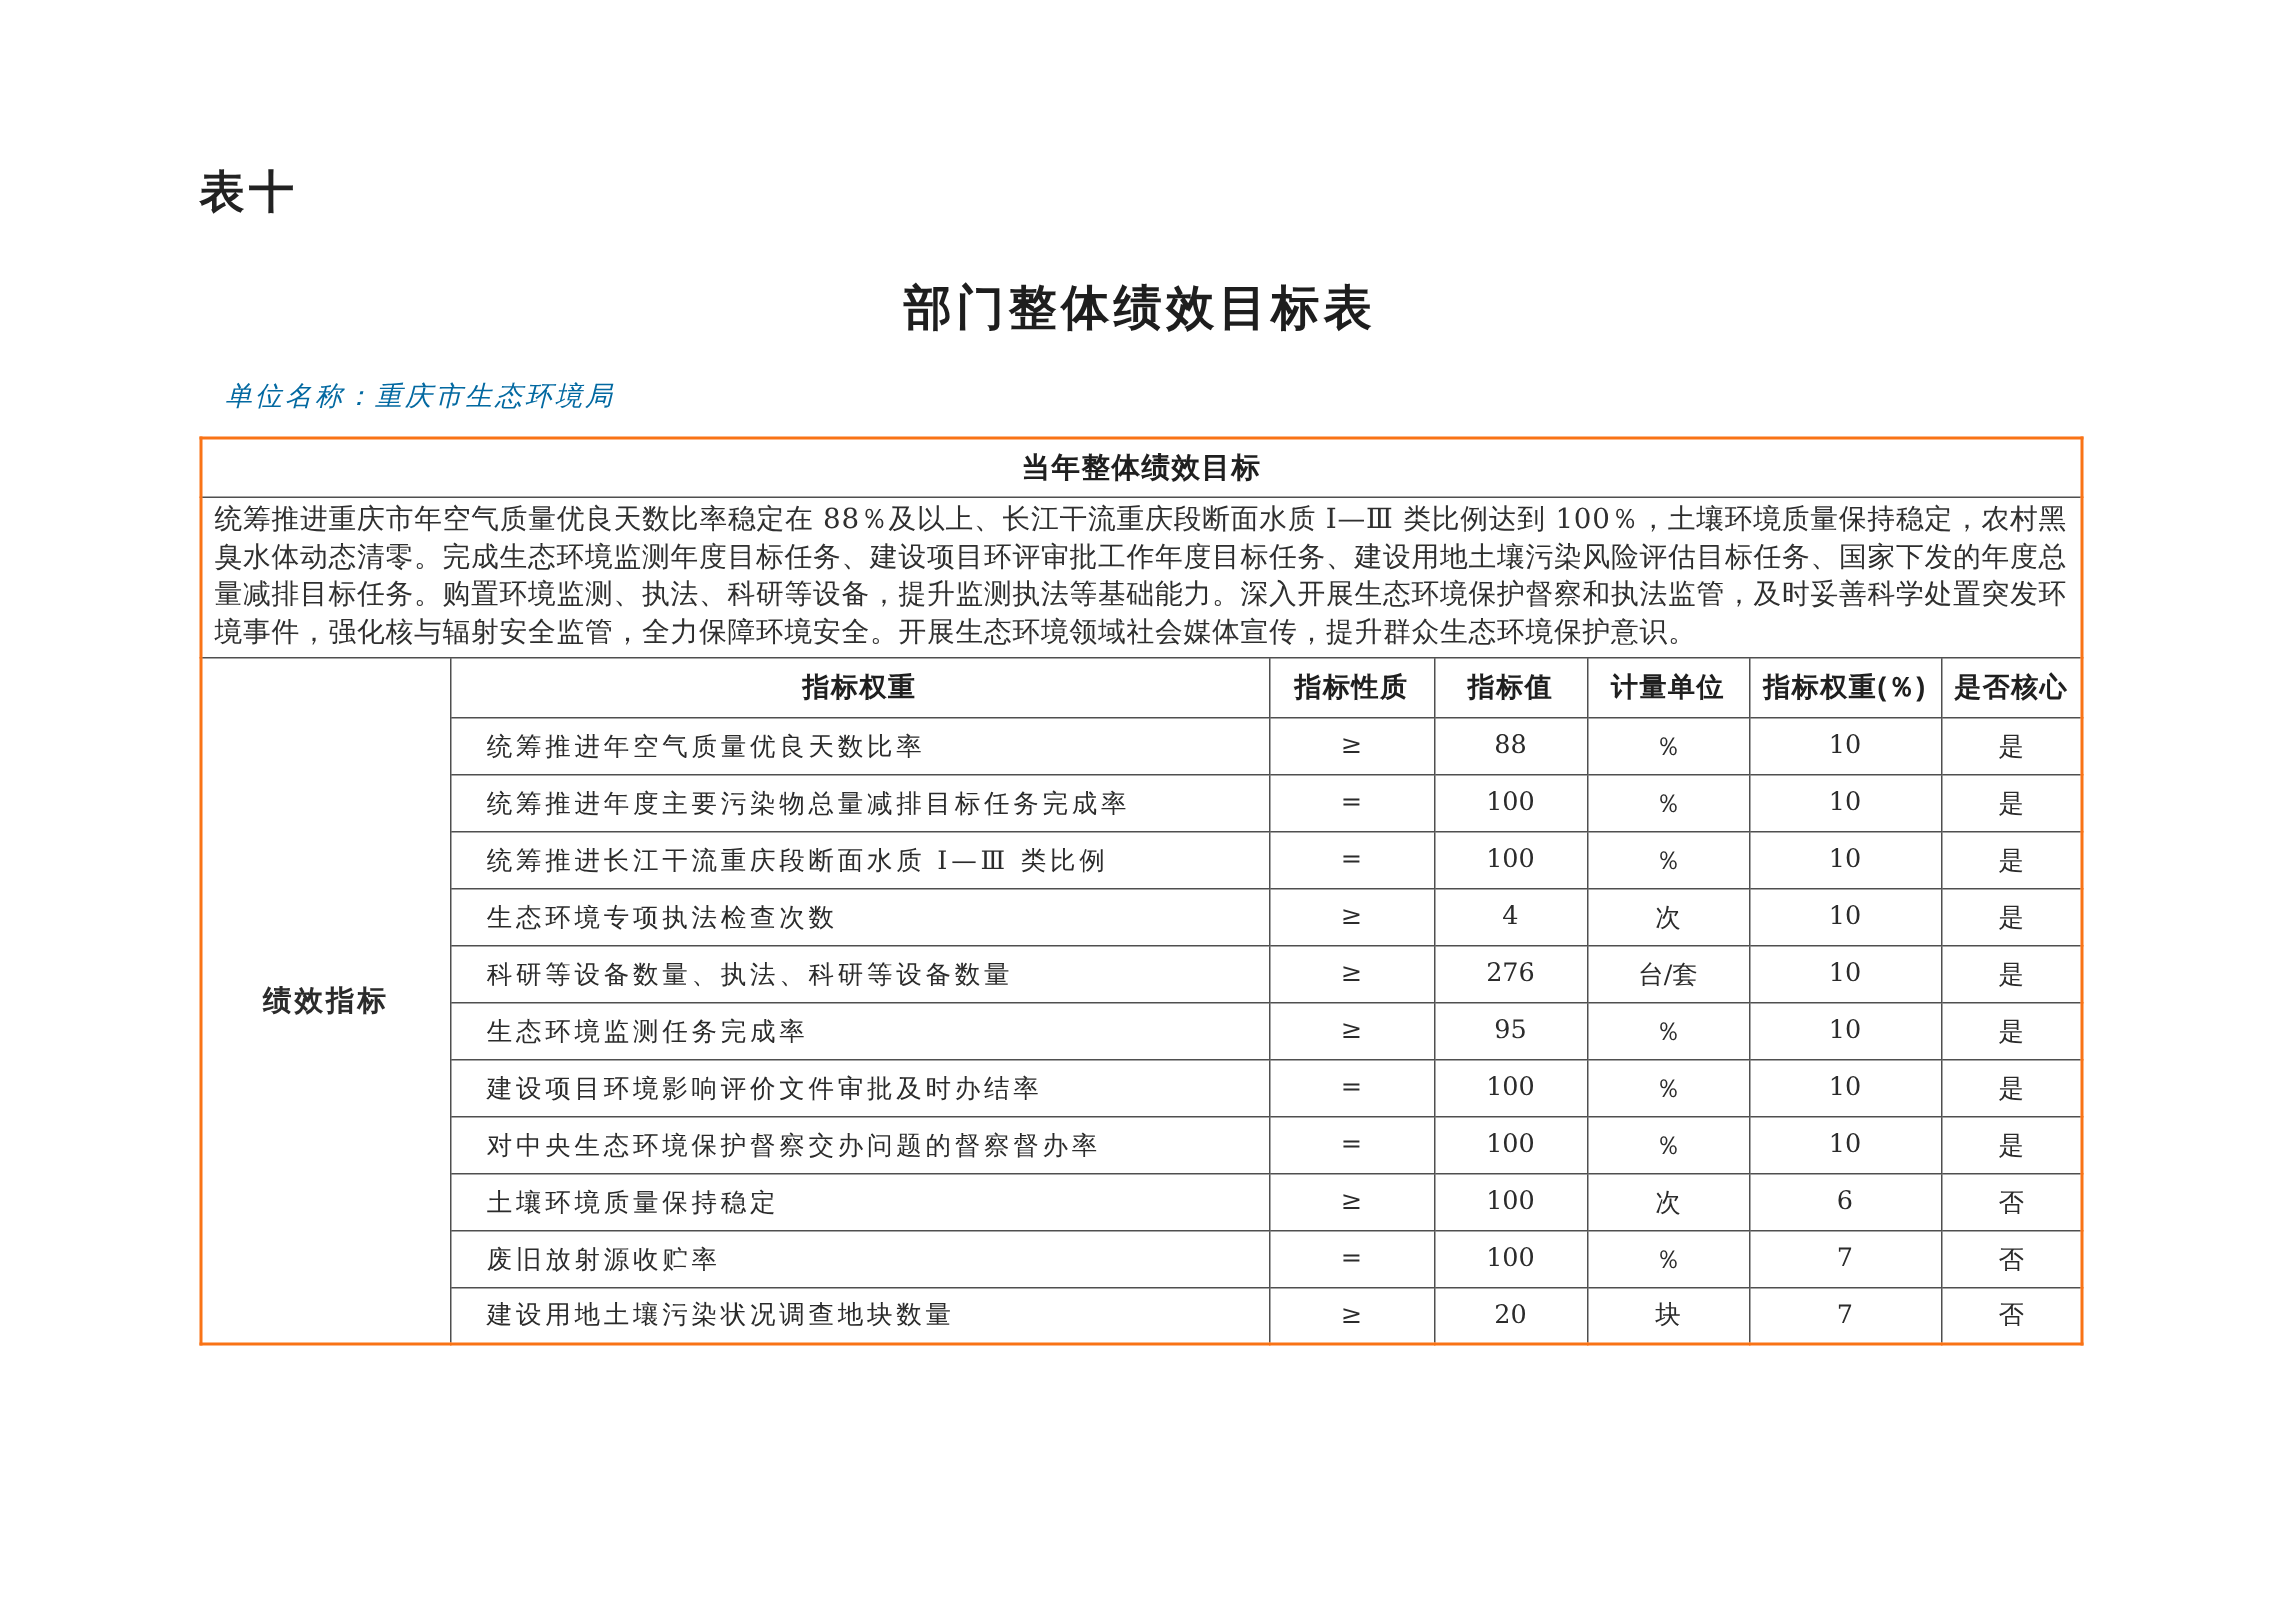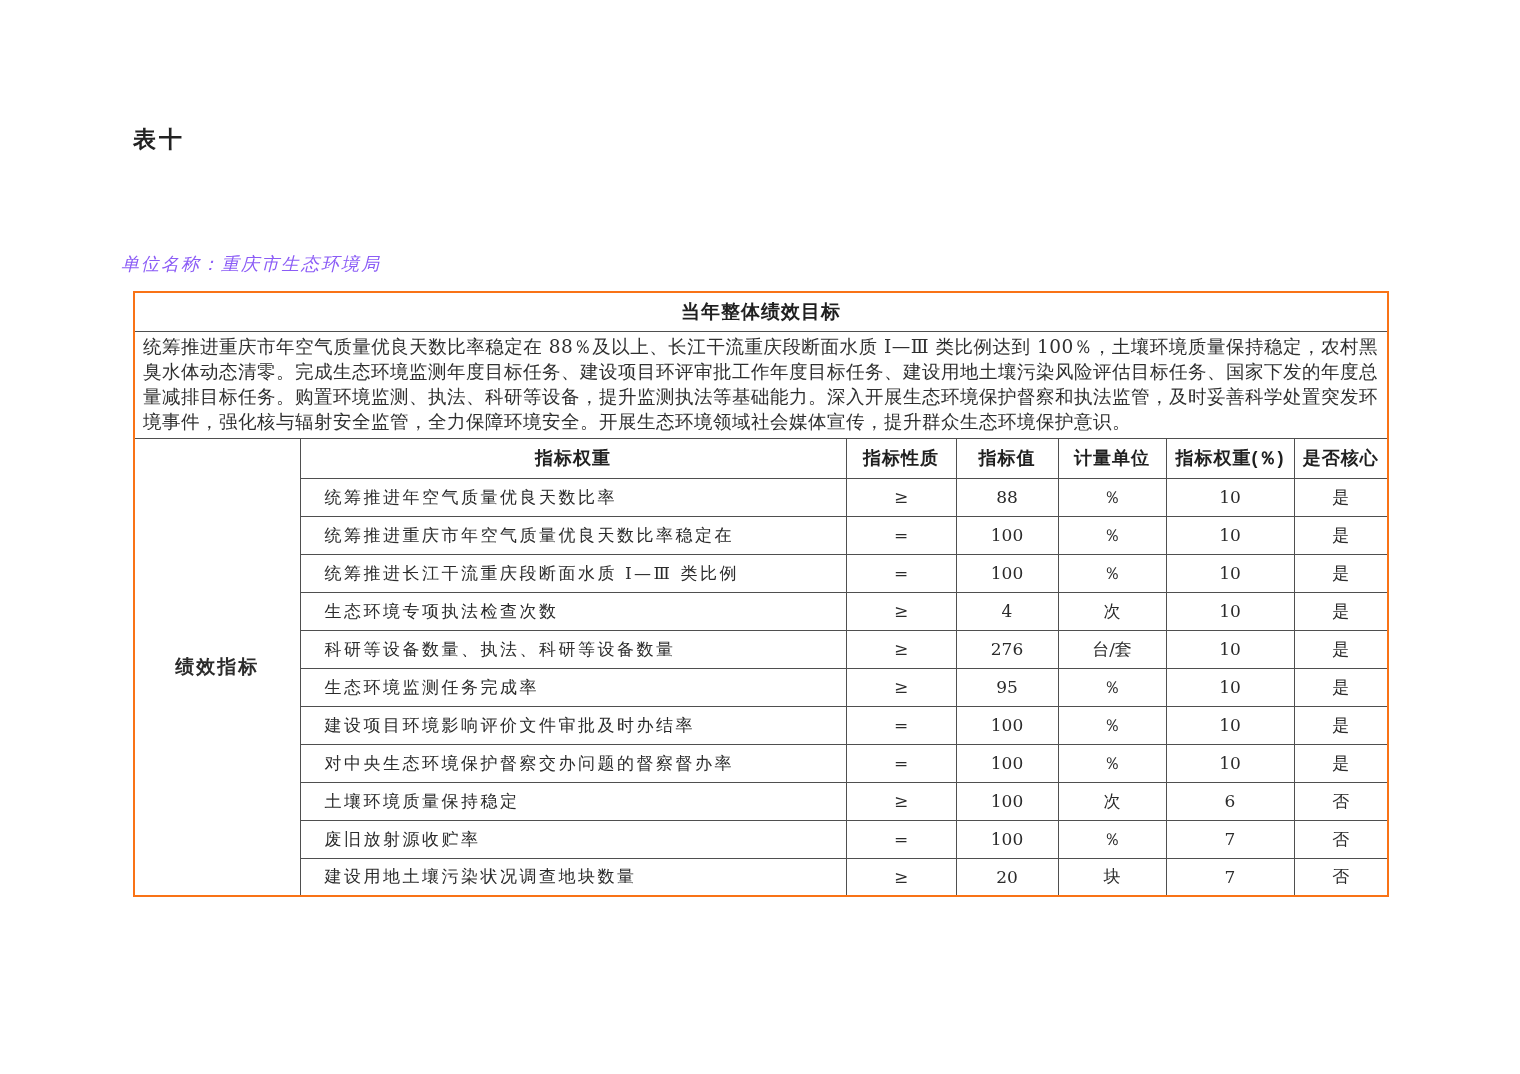--- a/index.html
+++ b/index.html
@@ -7,38 +7,38 @@
   body {
     width: 1520px; height: 1074px;
     font-family: "Liberation Serif", serif;
     color: #2b2b2b;
     position: relative;
     overflow: hidden;
   }
   .page { position: absolute; inset: 0; background: #ffffff; }
 
   .table-label {
-    position: absolute; left: 133px; top: 124px;
-    font-family: "Liberation Sans", sans-serif;
-    font-weight: bold; font-size: 23px; letter-spacing: 3px;
+    position: absolute; left: 133px; top: 108px;
+    font-family: "Liberation Sans", sans-serif;
+    font-weight: bold; font-size: 30px; letter-spacing: 3px;
     color: #222222;
   }
   .doc-title {
     position: absolute; left: 0; top: 184px; width: 100%;
     text-align: center;
     font-family: "Liberation Serif", serif;
     font-weight: bold; font-size: 32px; letter-spacing: 3px;
     color: #1e1e1e;
   }
   .unit-name {
-    position: absolute; left: 121px; top: 252px;
+    position: absolute; left: 150px; top: 252px;
     font-family: Liberation Sans, sans-serif;
     font-style: italic;
     font-size: 18px; letter-spacing: 2px;
-    color: #8b5cf6;
+    color: #0369a1;
   }
 
   table.perf {
     position: absolute; left: 133px; top: 291px;
     width: 1254px;
     border-collapse: collapse;
     table-layout: fixed;
     border: 2px solid #f97316;
   }
   table.perf td, table.perf th {
@@ -88,20 +88,21 @@
   }
   td.cell-nature { font-size: 19px; }
 </style>
 </head>
 <body>
 
 <div class="page">
 
   <div class="table-label">表十</div>
 
+  <div class="doc-title">部门整体绩效目标表</div>
 
   <div class="unit-name">单位名称：重庆市生态环境局</div>
 
   <table class="perf">
     <colgroup>
       <col style="width:166px">
         <col style="width:546px">
         <col style="width:110px">
       <col style="width:102px">
         <col style="width:108px">
@@ -131,21 +132,21 @@
     <tr class="data-row">
       <td class="cell-name">统筹推进年空气质量优良天数比率</td>
       <td class="cell-center cell-nature">≥</td>
       <td class="cell-center">88</td>
       <td class="cell-center">％</td>
       <td class="cell-center">10</td>
       <td class="cell-center">是</td>
     </tr>
 
     <tr class="data-row">
-      <td class="cell-name">统筹推进重庆市年空气质量优良天数比率稳定在</td>
+      <td class="cell-name">统筹推进年度主要污染物总量减排目标任务完成率</td>
       <td class="cell-center cell-nature">=</td>
       <td class="cell-center">100</td>
       <td class="cell-center">％</td>
       <td class="cell-center">10</td>
       <td class="cell-center">是</td>
     </tr>
 
     <tr class="data-row">
       <td class="cell-name">统筹推进长江干流重庆段断面水质 I—Ⅲ 类比例</td>
       <td class="cell-center cell-nature">=</td>

